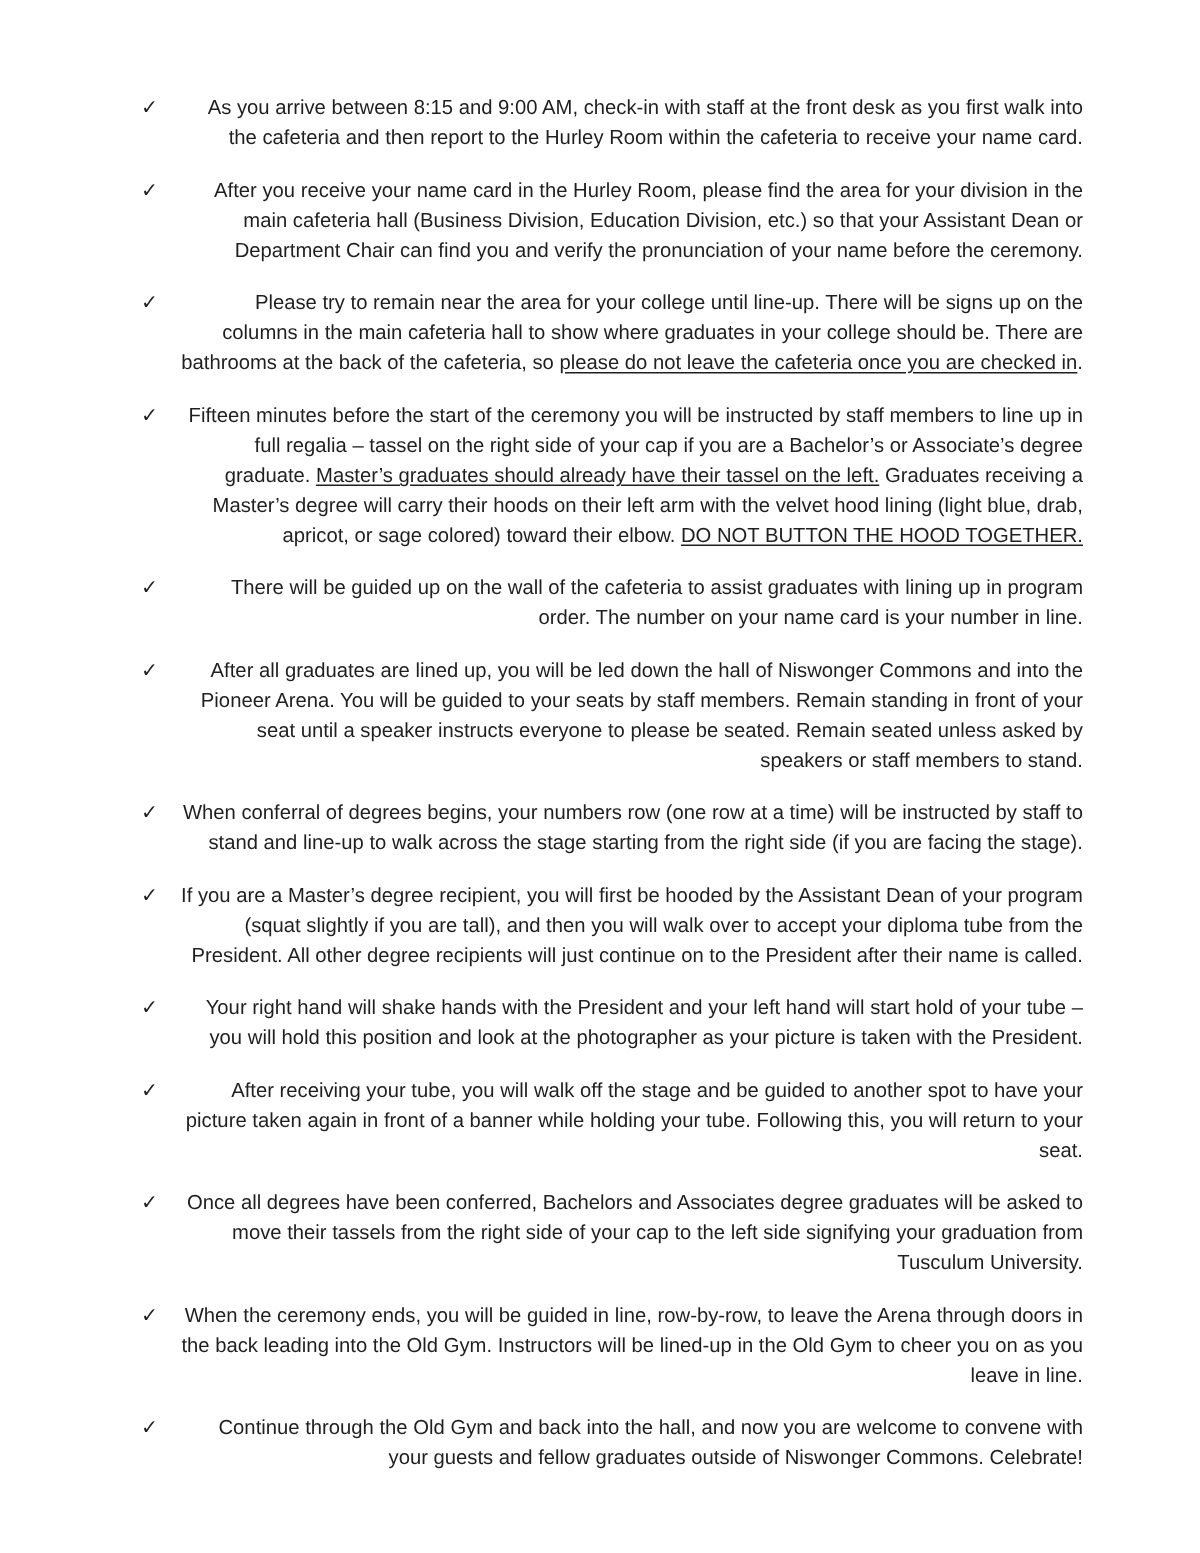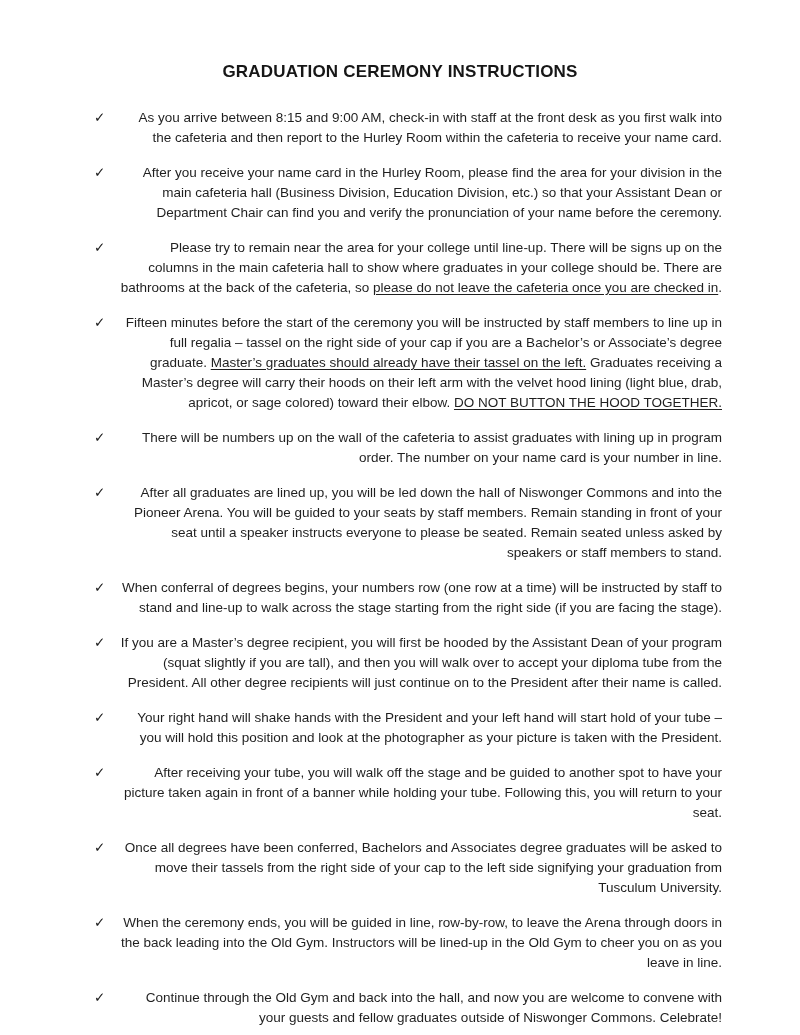--- a/index.html
+++ b/index.html
@@ -53,42 +53,41 @@
   }
   .u {
     text-decoration: underline;
     text-underline-offset: 2px;
   }
 </style>
 </head>
 <body>
 
 <div class="page">
-  <h1 class="doc-title">GRADUATION CEREMONY INSTRUCTIONS</h1>
 
   <div class="bullet-list">
       <div class="bullet">
         <span class="check">✓</span>
         <p><span>As you arrive between 8:15 and 9:00 AM, check-in with staff at the front desk as you first walk into the cafeteria and then report to the Hurley Room within the cafeteria to receive your name card.</span></p>
       </div>
       <div class="bullet">
         <span class="check">✓</span>
         <p><span>After you receive your name card in the Hurley Room, please find the area for your division in the main cafeteria hall (Business Division, Education Division, etc.) so that your Assistant Dean or Department Chair can find you and verify the pronunciation of your name before the ceremony.</span></p>
       </div>
       <div class="bullet">
         <span class="check">✓</span>
         <p><span>Please try to remain near the area for your college until line-up. There will be signs up on the columns in the main cafeteria hall to show where graduates in your college should be. There are bathrooms at the back of the cafeteria, so </span><span class="u">please do not leave the cafeteria once you are checked in</span><span>.</span></p>
       </div>
       <div class="bullet">
         <span class="check">✓</span>
         <p><span>Fifteen minutes before the start of the ceremony you will be instructed by staff members to line up in full regalia – tassel on the right side of your cap if you are a Bachelor’s or Associate’s degree graduate. </span><span class="u">Master’s graduates should already have their tassel on the left.</span><span> Graduates receiving a Master’s degree will carry their hoods on their left arm with the velvet hood lining (light blue, drab, apricot, or sage colored) toward their elbow. </span><span class="u">DO NOT BUTTON THE HOOD TOGETHER.</span></p>
       </div>
       <div class="bullet">
         <span class="check">✓</span>
-        <p><span>There will be numbers up on the wall of the cafeteria to assist graduates with lining up in program order. The number on your name card is your number in line.</span></p>
+        <p><span>There will be guided up on the wall of the cafeteria to assist graduates with lining up in program order. The number on your name card is your number in line.</span></p>
       </div>
       <div class="bullet">
         <span class="check">✓</span>
         <p><span>After all graduates are lined up, you will be led down the hall of Niswonger Commons and into the Pioneer Arena. You will be guided to your seats by staff members. Remain standing in front of your seat until a speaker instructs everyone to please be seated. Remain seated unless asked by speakers or staff members to stand.</span></p>
       </div>
       <div class="bullet">
         <span class="check">✓</span>
         <p><span>When conferral of degrees begins, your numbers row (one row at a time) will be instructed by staff to stand and line-up to walk across the stage starting from the right side (if you are facing the stage).</span></p>
       </div>
       <div class="bullet">

